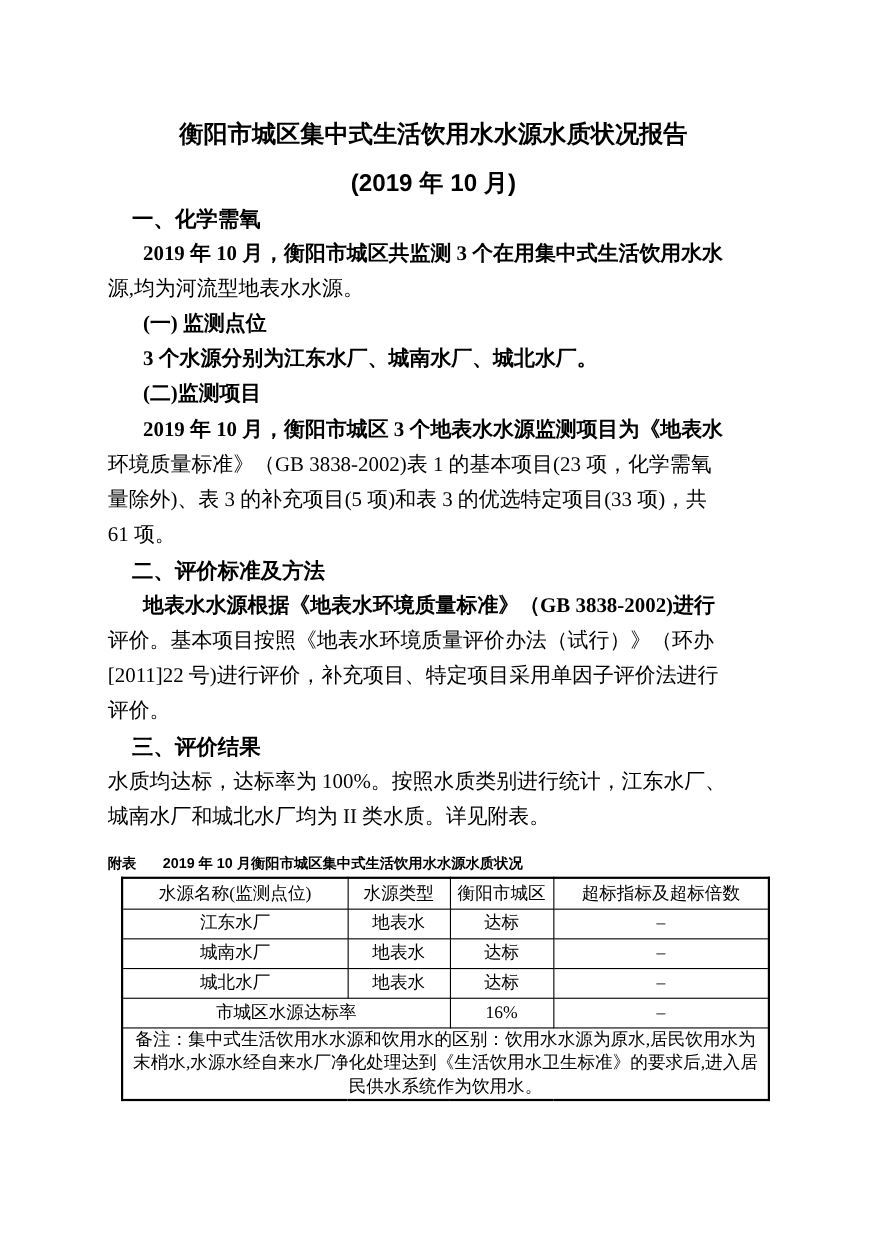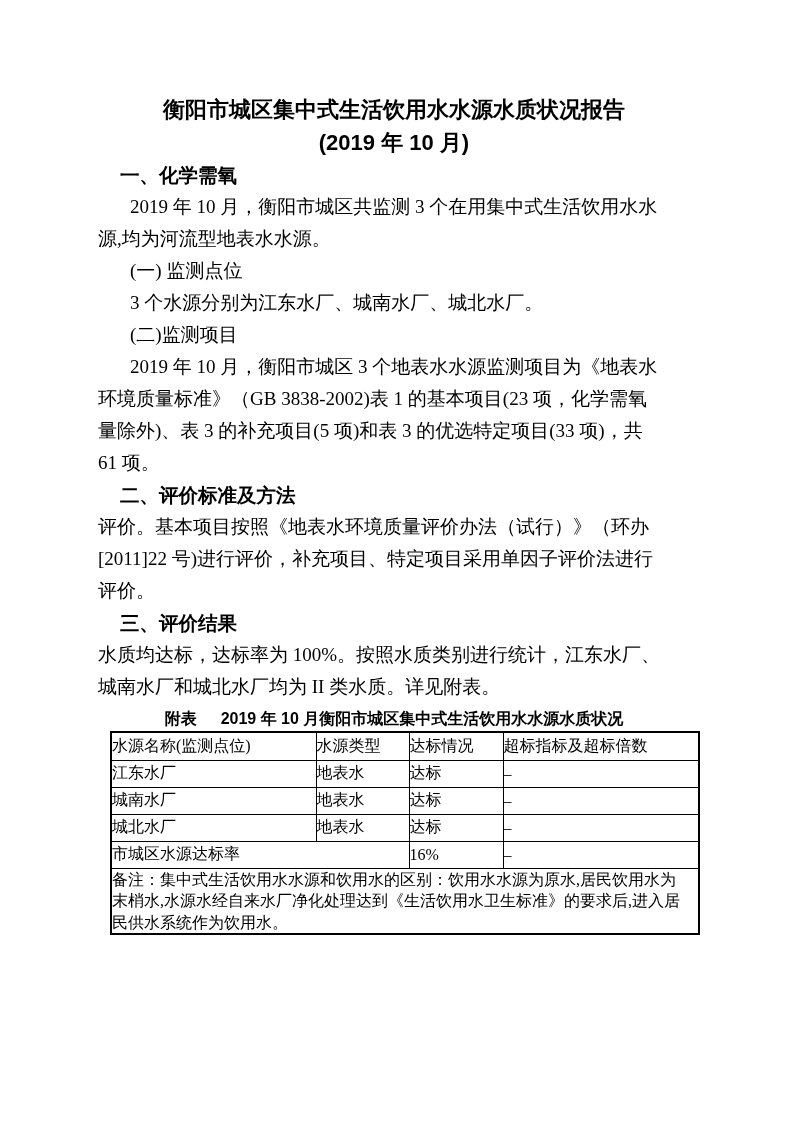--- a/index.html
+++ b/index.html
@@ -19,57 +19,57 @@
     width: 592px;
   }
   .title-line {
     height: 33px;
     line-height: 33px;
     text-align: center;
     font-family: "Liberation Sans", "DejaVu Sans", sans-serif;
     font-weight: bold;
     font-size: 22px;
     white-space: nowrap;
+    margin-top: 12px;
   }
   .bline {
     height: 32px;
     line-height: 32px;
     font-size: 19px;
     white-space: nowrap;
   }
   .heading {
     font-family: "Liberation Sans", "DejaVu Sans", sans-serif;
     font-weight: bold;
     font-size: 19.5px;
     padding-left: 22px;
   }
-  .indent { padding-left: 32px; }
+  .indent { padding-left: 32px; font-weight: bold; }
   .caption {
     height: 20px;
     line-height: 20px;
-    margin-top: 6px;
-    text-align: center;
+    margin-top: 16px;
     font-family: "Liberation Sans", "DejaVu Sans", sans-serif;
     font-weight: bold;
-    font-size: 16px;
+    font-size: 13px;
     white-space: nowrap;
   }
   .caption .cap-label { margin-right: 24px; }
   table.wq {
     margin: 2px 0 0 12px;
     width: 588px;
     border-collapse: collapse;
     table-layout: fixed;
     border: 2px solid #000;
   }
   table.wq th, table.wq td {
     border: 1px solid #000;
     font-weight: normal;
     font-size: 16px;
-    text-align: left;
+    text-align: center;
     padding: 0;
     overflow: hidden;
   }
   tr.hrow  { height: 28px; }
   tr.drow  { height: 27px; }
   tr.nrow  { height: 65px; }
   td.note-cell {
     text-align: left;
     vertical-align: top;
     padding: 4px 8px 0 9px;
@@ -94,20 +94,21 @@
     <div class="bline">源,均为河流型地表水水源。</div>
     <div class="bline indent">(一) 监测点位</div>
     <div class="bline indent">3 个水源分别为江东水厂、城南水厂、城北水厂。</div>
     <div class="bline indent">(二)监测项目</div>
     <div class="bline indent">2019 年 10 月，衡阳市城区 3 个地表水水源监测项目为《地表水</div>
     <div class="bline">环境质量标准》（GB 3838-2002)表 1 的基本项目(23 项，化学需氧</div>
     <div class="bline">量除外)、表 3 的补充项目(5 项)和表 3 的优选特定项目(33 项)，共</div>
     <div class="bline">61 项。</div>
 
     <div class="bline heading">二、评价标准及方法</div>
+    <div class="bline indent">地表水水源根据《地表水环境质量标准》（GB 3838-2002)进行</div>
     <div class="bline">评价。基本项目按照《地表水环境质量评价办法（试行）》（环办</div>
     <div class="bline">[2011]22 号)进行评价，补充项目、特定项目采用单因子评价法进行</div>
     <div class="bline">评价。</div>
 
     <div class="bline heading">三、评价结果</div>
     <div class="bline">水质均达标，达标率为 100%。按照水质类别进行统计，江东水厂、</div>
     <div class="bline">城南水厂和城北水厂均为 II 类水质。详见附表。</div>
 
     <div class="caption">
       <span class="cap-label">附表</span><span>2019 年 10 月衡阳市城区集中式生活饮用水水源水质状况</span>
@@ -117,21 +118,21 @@
       <colgroup>
         <col style="width:205px">
           <col style="width:93px">
           <col style="width:94px">
           <col style="width:196px">
       </colgroup>
       <tbody>
           <tr class="hrow">
         <th>水源名称(监测点位)</th>
         <th>水源类型</th>
-        <th>达标情况</th>
+        <th>衡阳市城区</th>
         <th>超标指标及超标倍数</th>
       </tr>
       <tr class="drow">
         <td>江东水厂</td>
         <td>地表水</td>
         <td>达标</td>
         <td>–</td>
       </tr>
       <tr class="drow">
         <td>城南水厂</td>

